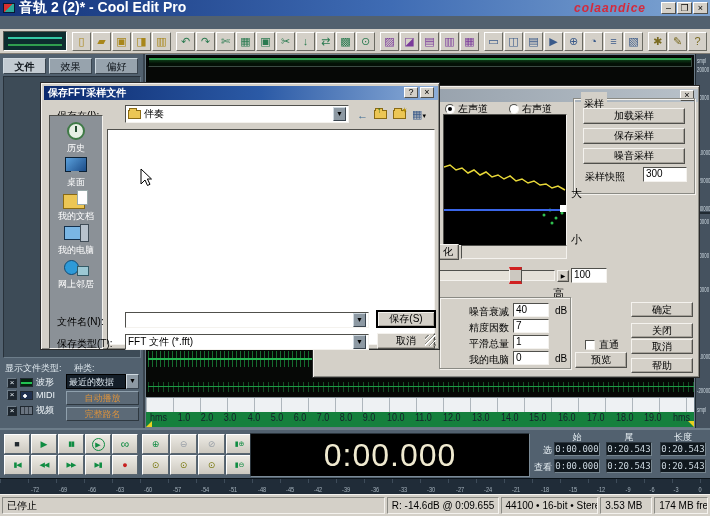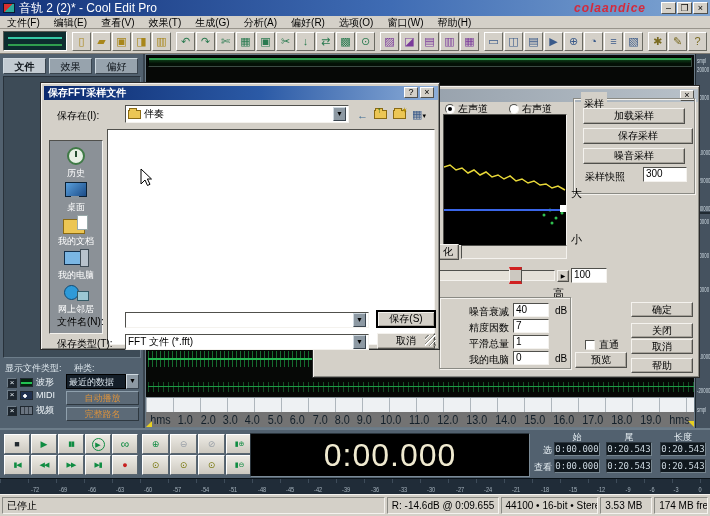--- a/index.html
+++ b/index.html
@@ -2,21 +2,21 @@
 <html><head>
 <meta charset="utf-8">
 <style>
 *{margin:0;padding:0;box-sizing:border-box}
 body{background:#888;font-family:"Liberation Sans","DejaVu Sans",sans-serif}
 #app{position:relative;width:710px;height:516px;background:#52616f;overflow:hidden;font-size:11px;color:#000}
 .a{position:absolute}
 
 #titlebar{left:0;top:0;width:710px;height:16px;background:linear-gradient(90deg,#14337a,#3f6cb4 55%,#7fa5d2);display:flex;align-items:center;padding:0 3px;color:#fff}
 #app-icon{width:12px;height:10px;background:linear-gradient(135deg,#d83030 45%,#2ea898 45%);border:1px solid #0a1a30;margin-right:4px}
-#title-text{font-size:12px;font-weight:normal;white-space:nowrap}
+#title-text{font-size:14px;font-weight:bold;white-space:nowrap}
 #watermark{position:absolute;right:64px;top:1px;font-size:12px;font-weight:bold;font-style:italic;color:#d42a3c;letter-spacing:1px}
 #win-buttons{position:absolute;right:2px;top:2px;display:flex}
 .winbtn{width:15px;height:12px;font-size:9px;line-height:10px;text-align:center;color:#000;background:#d4d0c8;border:1px solid;border-color:#fff #50504c #50504c #fff;margin-left:1px}
 #menubar{left:0;top:16px;width:710px;height:13px;background:#d4d0c8;display:flex;align-items:center;border-bottom:1px solid #98948c}
 .menu-item{padding:0 7px;font-size:10px;line-height:13px}
 #toolbar{left:0;top:29px;width:710px;height:25px;background:#d4d0c8;display:flex;align-items:center;padding:0 3px;gap:5px;border-bottom:1px solid #807c74}
 #wave-toggle{width:112px;height:20px;background:#0d2d2f;border:1px solid;border-color:#5a5a54 #fff #fff #5a5a54;position:relative}
 #wave-toggle::before{content:"";position:absolute;left:4px;right:4px;top:5px;height:2px;background:#35c8a5}
 #wave-toggle::after{content:"";position:absolute;left:4px;right:4px;top:12px;height:2px;background:#2f9e4e}
 .tb-group{display:flex;gap:1px}
@@ -43,21 +43,21 @@
 #wave-area{left:145px;top:54px;width:550px;height:374px;background:#060806;border:1px solid #6a7a86}
 #overview{position:absolute;left:2px;top:2px;width:544px;height:10px;background:linear-gradient(#11501e,#031006 70%);border:1px solid;border-color:#000 #3a4a42 #3a4a42 #000}
 #overview::after{content:"";position:absolute;left:0;top:0;width:100%;height:2px;background:#2f9e4e}
 .wl{position:absolute;left:2px;width:546px}
 #wl-spikes1{top:296px;height:16px;background:repeating-linear-gradient(90deg,rgba(34,190,80,.55) 0 1px,transparent 1px 4px)}
 #wl-line1{top:303px;height:2px;background:#25b551}
 #wl-spikes2{top:327px;height:10px;background:repeating-linear-gradient(90deg,rgba(34,190,80,.4) 0 1px,transparent 1px 5px)}
 #wl-line2{top:331px;height:1px;background:#1e9a45}
 #timeline{position:absolute;left:0;top:342px;width:548px;height:30px}
 #tl-grid{height:15px;background:#eef1f3;border-top:1px solid #8a949c;background-image:repeating-linear-gradient(90deg,#aeb6bc 0 1px,transparent 1px 27px)}
-#tl-labels{height:15px;background:#737373;display:flex;justify-content:space-between;align-items:center;padding:0 3px;font-size:12px;color:#14202a}
+#tl-labels{height:15px;background:#15803d;display:flex;justify-content:space-between;align-items:flex-start;padding:0 3px;font-size:10px;color:#14202a}
 .tl-t{transform:scaleX(.9)}
 .corner{position:absolute;width:0;height:0;border-style:solid}
 #tl-cl{left:0;bottom:0;border-width:0 0 6px 6px;border-color:transparent transparent #e8d020 transparent}
 #tl-cr{right:0;bottom:0;border-width:0 6px 6px 0;border-color:transparent #e8d020 transparent transparent}
 #right-ruler{left:695px;top:54px;width:15px;height:374px;background:#45525f;border-left:1px solid #202a32;color:#cfdae2}
 .rr,.rr-unit{font-size:7px;transform:scaleX(.62);transform-origin:left center;white-space:nowrap;line-height:1;color:#cfdae2}
 #rr-ch1{position:absolute;left:1px;top:12px;height:146px;display:flex;flex-direction:column;justify-content:space-between}
 #rr-ch2{position:absolute;left:1px;top:164px;height:176px;display:flex;flex-direction:column;justify-content:space-between}
 #rr-div{position:absolute;left:0;top:158px;width:15px;height:2px;background:#202a32}
 
@@ -85,21 +85,21 @@
 .nd-rbtn{position:absolute;left:318px;width:62px;height:15px;line-height:13px}
 .chk{width:10px;height:10px;background:#fff;border:1px solid;border-color:#50504c #f4f2ee #f4f2ee #50504c}
 
 #save-dialog{left:40px;top:82px;width:400px;height:268px;z-index:20}
 #sd-title{position:absolute;left:3px;top:3px;width:394px;height:14px;background:linear-gradient(90deg,#0c2a6e,#2b5aa6 55%,#8cadd8);color:#fff;font-size:10px;font-weight:bold;display:flex;align-items:center;padding:0 4px}
 #sd-combo{position:absolute;left:84px;top:22px;width:224px;height:18px;display:flex;align-items:center;background:#fff;border:1px solid;border-color:#50504c #f4f2ee #f4f2ee #50504c;padding:1px 2px;gap:3px}
 .folder-mini{width:13px;height:9px;background:#ecc654;border:1px solid #8a6a14;position:relative;flex:none}
 .folder-mini::before{content:"";position:absolute;left:0;top:-3px;width:6px;height:2px;background:#ecc654;border:1px solid #8a6a14;border-bottom:none}
 #sd-toolbar{position:absolute;left:316px;top:24px;display:flex;gap:6px;align-items:center}
 .sd-tbi{font-size:11px;line-height:14px;position:relative}
-#sd-places{position:absolute;left:8px;top:57px;width:54px;height:194px;background:#8b9197;border:1px solid;border-color:#50504c #f4f2ee #f4f2ee #50504c}
+#sd-places{position:absolute;left:8px;top:32px;width:54px;height:234px;background:#8b9197;border:1px solid;border-color:#50504c #f4f2ee #f4f2ee #50504c}
 .place{position:absolute;left:0;width:52px;text-align:center;color:#fff;font-size:9px}
 .pi{margin:0 auto 2px;position:relative;width:26px;height:18px}
 .pi-history::before{content:"";position:absolute;left:4px;top:0;width:14px;height:14px;border-radius:50%;background:#e6efe4;border:2px solid #3f7a46}
 .pi-history::after{content:"";position:absolute;left:12px;top:4px;width:2px;height:6px;background:#244c30}
 .pi-desktop::before{content:"";position:absolute;left:2px;top:1px;width:20px;height:13px;background:linear-gradient(135deg,#5aa0dc,#1c4c88);border:1px solid #0a2034}
 .pi-desktop::after{content:"";position:absolute;left:8px;bottom:0;width:8px;height:3px;background:#8a949c}
 .pi-docs::before{content:"";position:absolute;left:0;top:4px;width:20px;height:13px;background:#ecc654;border:1px solid #8a6a14}
 .pi-docs::after{content:"";position:absolute;right:1px;top:0;width:9px;height:13px;background:#fff;border:1px solid #9aa}
 .pi-computer::before{content:"";position:absolute;left:1px;top:2px;width:16px;height:12px;background:#7ab6e4;border:1px solid #14304c}
 .pi-computer::after{content:"";position:absolute;right:0;top:0;width:7px;height:16px;background:#b8c2cc;border:1px solid #404c56}
@@ -139,32 +139,20 @@
     <div id="app-icon"></div>
     <div id="title-text">音轨 2 (2)* - Cool Edit Pro</div>
     <div id="watermark">colaandice</div>
     <div id="win-buttons">
       <div class="winbtn">–</div>
       <div class="winbtn">❐</div>
       <div class="winbtn">×</div>
     </div>
   </div>
 
-  <div class="a" id="menubar">
-      <span class="menu-item">文件(F)</span>
-      <span class="menu-item">编辑(E)</span>
-      <span class="menu-item">查看(V)</span>
-      <span class="menu-item">效果(T)</span>
-      <span class="menu-item">生成(G)</span>
-      <span class="menu-item">分析(A)</span>
-      <span class="menu-item">偏好(R)</span>
-      <span class="menu-item">选项(O)</span>
-      <span class="menu-item">窗口(W)</span>
-      <span class="menu-item">帮助(H)</span>
-    </div>
 
   <div class="a" id="toolbar">
     <div id="wave-toggle"></div>
     <div class="tb-group g-file">
         <span class="tb-btn">▯</span>
         <span class="tb-btn">▰</span>
         <span class="tb-btn">▣</span>
         <span class="tb-btn">◨</span>
         <span class="tb-btn">▥</span>
       </div>
@@ -298,21 +286,21 @@
       <div class="rdot sel"></div>
       <span>左声道</span>
     </div>
     <div class="radio" style="left:196px;top:16px">
       <div class="rdot"></div>
       <span>右声道</span>
     </div>
     <div class="gbox" style="position:absolute;left:260px;top:12px;width:122px;height:96px"></div>
     <div class="gbox-label" style="left:268px;top:6px">采样</div>
     <div class="btn" style="position:absolute;left:270px;top:22px;width:102px;height:16px;line-height:14px">加载采样</div>
-    <div class="btn" style="position:absolute;left:270px;top:42px;width:110px;height:16px;line-height:14px">保存采样</div>
+    <div class="btn" style="position:absolute;left:270px;top:42px;width:102px;height:16px;line-height:14px">保存采样</div>
     <div class="btn" style="position:absolute;left:270px;top:62px;width:102px;height:16px;line-height:14px">噪音采样</div>
     <div class="dlg-lbl" style="left:272px;top:84px">采样快照</div>
     <div class="field" style="position:absolute;left:330px;top:81px;width:44px;height:15px">300</div>
     <div id="nd-spectrum">
       <svg width="122" height="130">
         <polyline points="0,52 6,50 12,55 18,53 24,58 30,55 36,60 42,57 48,62 54,60 60,64 66,61 72,66 78,64 84,68 90,66 96,70 102,69 108,73 114,71 121,75" fill="none" stroke="#e8d838" stroke-width="1.5"></polyline>
         <circle cx="100" cy="100" r="1.5" fill="#30c050"></circle>
           <circle cx="106" cy="95" r="1.5" fill="#30c050"></circle>
         <circle cx="112" cy="103" r="1.5" fill="#30c050"></circle>
           <circle cx="118" cy="98" r="1.5" fill="#30c050"></circle>

